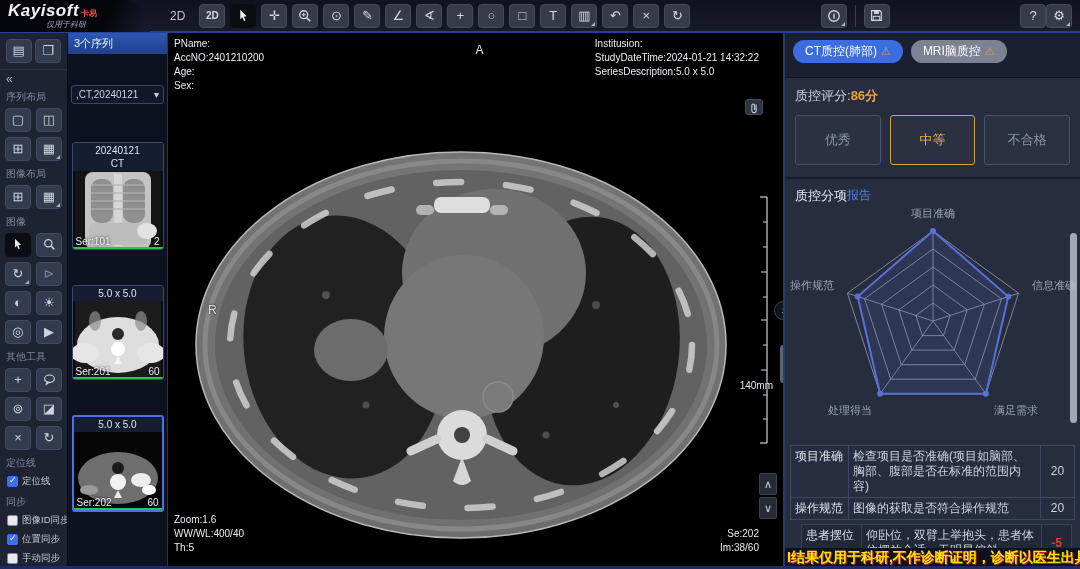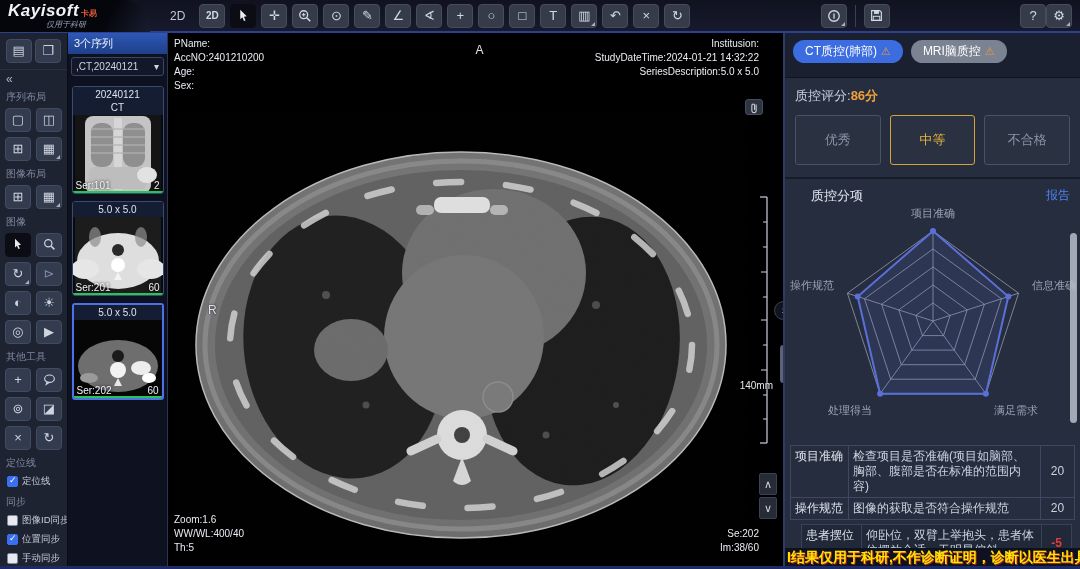--- a/index.html
+++ b/index.html
@@ -48,41 +48,41 @@
   .sbtn svg { margin-top:4px; }
   .cb-row { display:flex; align-items:center; gap:4px; padding:3px 0 3px 7px; }
   .cb { width:11px; height:11px; border-radius:2px; border:1px solid #7f89a0; background:#e8eaf0;
     flex:0 0 auto; position:relative; cursor:pointer; }
   .cb.on { background:#3a6ff0; border-color:#3a6ff0; }
   .cb.on::after { content:"✓"; position:absolute; left:1px; top:-2px; color:#fff; font-size:9px; }
   .cb-label { color:#c6cddb; font-size:9.5px; white-space:nowrap; }
 
   
   .series-panel { width:100px; background:#0d1120; border-right:1px solid #2a3556; display:flex;
-    flex-direction:column; overflow:hidden; }
+    flex-direction:column; overflow:hidden;gap:28px; }
   .sp-header { background:linear-gradient(180deg,#2d58b5,#1f3f8a); color:#eef2fb; font-size:11px;
     padding:3px 6px; }
   .sp-dropdown { margin:3px 3px; background:#121829; border:1px solid #3a4663; border-radius:3px;
     color:#cdd4e4; font-size:10px; padding:3px 4px; display:flex; justify-content:space-between;
     align-items:center; cursor:pointer; }
   .thumb { width:92px; margin:7px auto 0 auto; border:1px solid #3c4a6e; border-radius:3px;
     background:#080a12; position:relative; overflow:hidden; cursor:pointer; }
   .thumb.selected { border:2px solid #4f71e8; }
   .thumb-head { background:#151d33; color:#dde2ee; font-size:10px; text-align:center; line-height:13px;
     padding:1px 0; }
   .thumb-img { display:block; width:100%; height:78px; }
   .thumb-foot { position:absolute; bottom:2px; left:0; right:0; display:flex; justify-content:space-between;
     padding:0 3px; color:#f0f2f8; font-size:10px; text-shadow:0 0 3px #000; }
   .thumb-bar { position:absolute; bottom:0; left:0; right:0; height:2px; background:#27c653; }
 
   
   .viewport { position:relative; flex:1; background:#000; overflow:hidden; }
   .ov { position:absolute; color:#e9ecf3; font-size:10px; line-height:14px; text-shadow:0 0 2px #000; }
   .ov.tl { left:6px; top:4px; }
-  .ov.tr { right:24px; top:4px; text-align:right; }
+  .ov.tr { right:24px; top:4px; text-align:left; }
   .ov.bl { left:6px; bottom:14px; }
   .ov.br { right:24px; bottom:14px; text-align:right; }
   .ov.marker { font-size:12px; color:#dfe3ec; }
   .clip-btn { position:absolute; right:20px; top:66px; width:18px; height:16px; background:#2e3340;
     border:1px solid #454c5e; border-radius:3px; text-align:center; cursor:pointer; }
   .vp-scroll { position:absolute; right:6px; bottom:50px; display:flex; flex-direction:column; gap:2px; }
   .vp-scroll .sc { width:18px; height:22px; background:#262b36; border:1px solid #3c4252; color:#cdd2de;
     font-size:11px; line-height:20px; text-align:center; border-radius:2px; cursor:pointer; }
   .ruler { position:absolute; right:13px; top:162px; }
   .ruler-label { position:absolute; right:10px; top:347px; color:#e4e7ee; font-size:10px; text-shadow:0 0 2px #000; }
@@ -101,21 +101,21 @@
     font-size:12px; cursor:pointer; }
   .pill.on { background:#3b6ce0; color:#fff; }
   .pill:not(.on) { background:#7b8292; color:#fff; }
   .warn { color:#e89a3c; font-size:11px; }
   .score-row { padding:9px 10px 2px 10px; color:#c9d0de; font-size:13px; }
   .score-val { color:#f0a13a; font-weight:bold; }
   .grade-row { display:flex; gap:9px; padding:8px 10px 12px 10px; border-bottom:2px solid #171c29; }
   .grade { flex:1; text-align:center; padding:15px 0; border:1px solid #4a5366; border-radius:3px;
     color:#8a93a6; font-size:13px; cursor:pointer; background:rgba(255,255,255,0.02); }
   .grade.on { border-color:#d8a23a; color:#e6b53c; }
-  .sub-head { display:flex; justify-content:space-between; padding:8px 10px 2px 10px;margin-left:16px; }
+  .sub-head { display:flex; padding:8px 10px 2px 10px; }
   .sub-title { color:#e2e7f1; font-size:13px; }
   .report-link { color:#4d82f0; font-size:12px; cursor:pointer; }
   .radar-wrap { position:relative; height:236px; }
   .qc-scrollbar { position:absolute; right:3px; top:200px; width:7px; height:190px; background:#b9bfca;
     border-radius:4px; opacity:.85; z-index:5; }
   .qc-table { width:calc(100% - 10px); margin:2px 5px 0 5px; border-collapse:collapse; color:#ccd3e0;
     font-size:12px; }
   .qc-table td { border:1px solid #3f4860; padding:3px 4px; vertical-align:top; line-height:15px; }
   .qc-table td.lbl { width:58px; color:#dde2ec; white-space:nowrap; }
   .qc-table td.score { width:34px; text-align:center; vertical-align:middle; }

